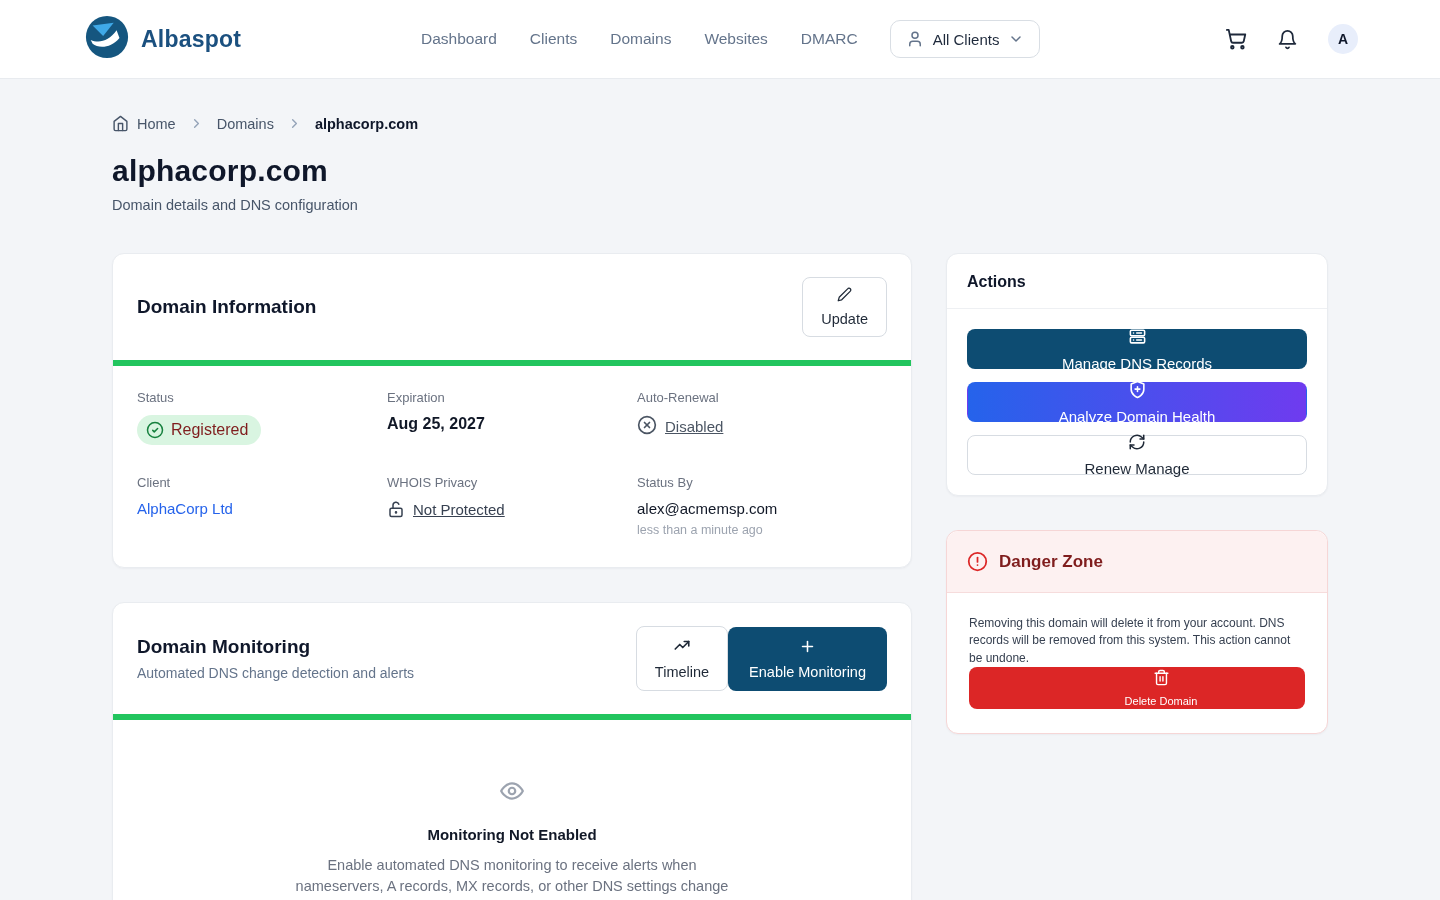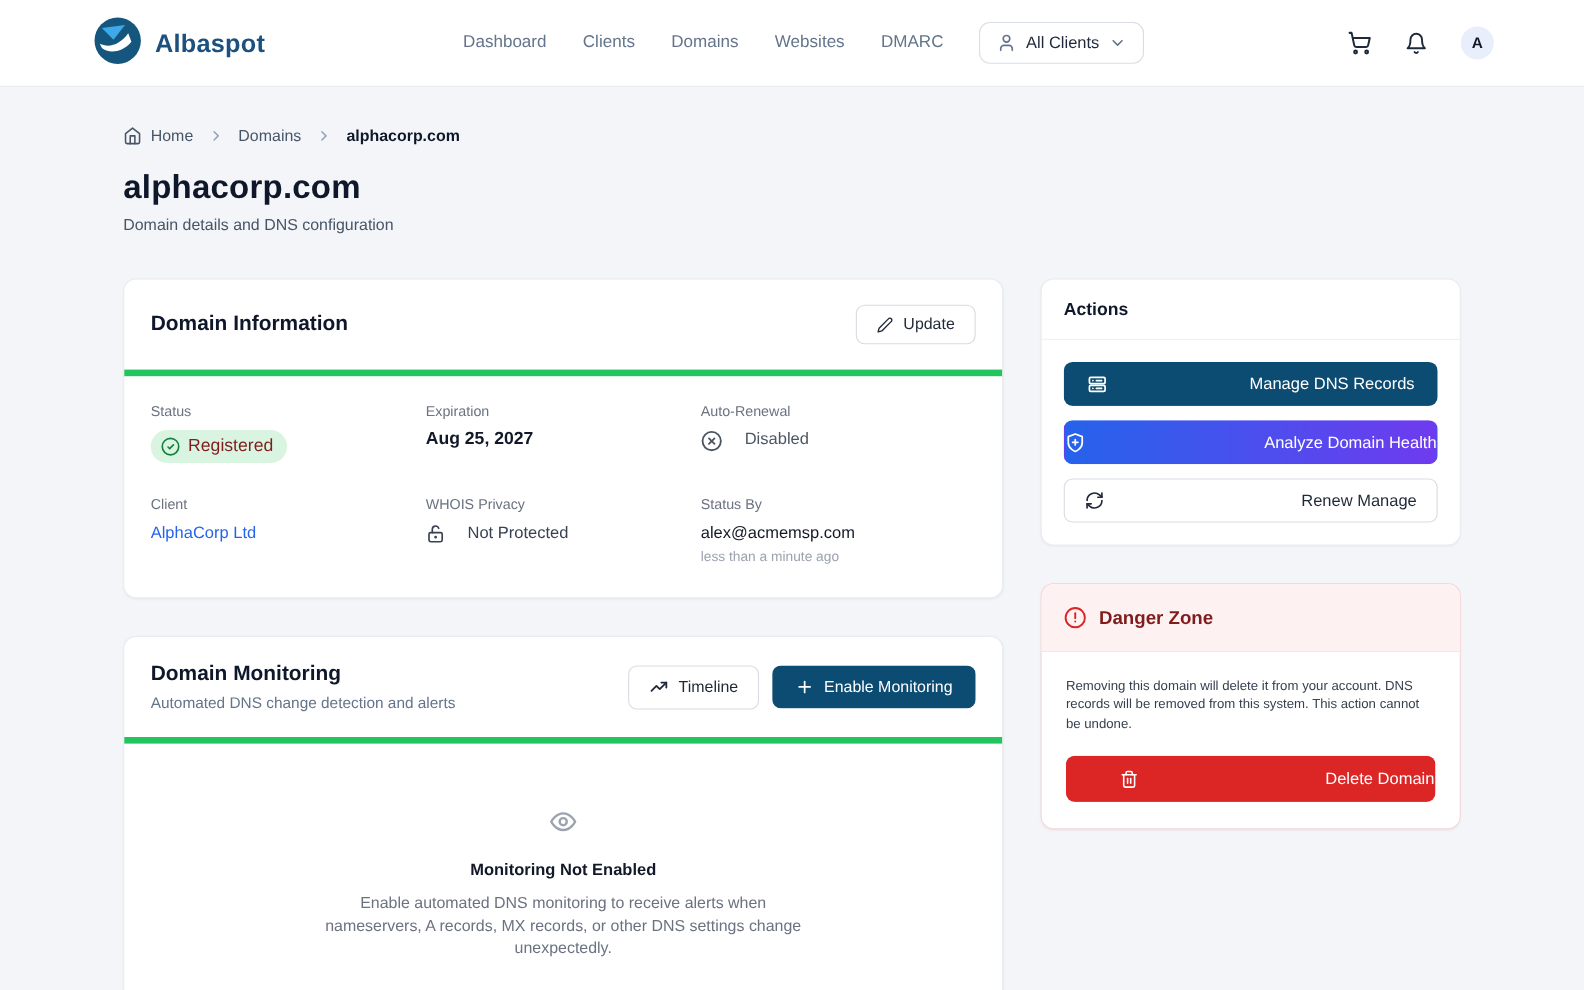--- a/index.html
+++ b/index.html
@@ -52,44 +52,44 @@
   }
   .card + .card { margin-top:34px; }
   .card-head {
     padding:23px 24px; display:flex; align-items:center; justify-content:space-between;
     border-bottom:6px solid #22c55e;
   }
   .card-title { font-size:19px; font-weight:700; color:#0f172a; }
   .card-sub { margin-top:7px; font-size:14px; color:#64748b; font-weight:400; }
 
   .btn {
-    display:inline-flex; align-items:center; justify-content:space-between; gap:9px;
+    display:inline-flex; align-items:center; justify-content:center; gap:9px;
     border-radius:8px; font-size:14.5px; cursor:pointer; border:1px solid transparent;
-    font-family:inherit; background:none;
+    font-family:inherit; background:none;flex-direction:column;
   }
   .btn-outline { background:#fff; border-color:#d7dce2; color:#1f2937; padding:9px 18px; }
   .btn-navy { background:#0d4c72; color:#fff; padding:10px 20px; font-weight:500; }
 
   
   .info-body { padding:24px 24px 30px; display:grid; grid-template-columns:1fr 1fr 1fr; row-gap:30px; }
   .f-label { font-size:13px; color:#6b7280; margin-bottom:10px; }
   .badge {
     display:inline-flex; align-items:center; gap:7px;
     background:#d9f5e1; color:#7f1d1d; border-radius:999px;
     padding:6px 13px 6px 9px; font-size:16px; font-weight:500;
   }
   .badge svg { color:#15803d; }
   .f-strong { font-size:16px; font-weight:600; color:#111827; }
-  .f-iconline { display:flex; align-items:flex-start; gap:20px; font-size:15px; color:#4b5563; }
+  .f-iconline { display:flex; align-items:flex-end; gap:8px; font-size:15px; color:#4b5563;text-decoration:underline; }
   .f-link { font-size:15px; color:#2563eb; font-weight:500; cursor:pointer; }
   .f-value { font-size:15px; color:#111827; }
   .f-meta { margin-top:6px; font-size:12.5px; color:#9ca3af; }
 
   
-  .mon-actions { display:flex; align-items:center; gap:12px; }
+  .mon-actions { display:flex; align-items:center; }
   .mon-empty { padding:58px 40px 76px; text-align:center; }
   .mon-eye { color:#9ca3af; display:flex; justify-content:center; }
   .mon-title { margin-top:22px; font-size:15px; font-weight:700; color:#111827; }
   .mon-text { margin:12px auto 0; font-size:14.5px; color:#6b7280; max-width:452px; line-height:1.42; }
 
   
   .actions-head { padding:19px 20px 17px; border-bottom:1px solid #eef0f3; }
   .actions-title { font-size:16px; font-weight:700; color:#0f172a; }
   .actions-body { padding:20px; display:flex; flex-direction:column; gap:13px; }
   .action-btn { width:100%; height:40px; font-size:15px; }
@@ -100,22 +100,22 @@
   .danger-head {
     background:#fdf1f1; border-bottom:1px solid #f6dcdc;
     border-radius:12px 12px 0 0; padding:20px;
     display:flex; align-items:center; gap:11px;
   }
   .danger-head svg { color:#dc2626; }
   .danger-title { font-size:17px; font-weight:700; color:#7f1d1d; }
   .danger-body { padding:22px 22px 24px; }
   .danger-text { font-size:12px; color:#374151; line-height:1.45; }
   .btn-danger {
-    margin-top:20px; width:100%; height:42px;
-    background:#dc2626; color:#fff; font-size:15px; font-weight:500;padding-left:48px;
+    width:100%; height:42px;
+    background:#dc2626; color:#fff; font-size:11px; font-weight:500;padding-left:48px;
   }
 </style>
 </head>
 <body>
 
 <header class="topbar">
   <div class="brand">
     <span>
       <svg width="46" height="46" viewBox="0 0 48 48">
         <circle cx="24" cy="24" r="22" fill="#15567f"></circle>

